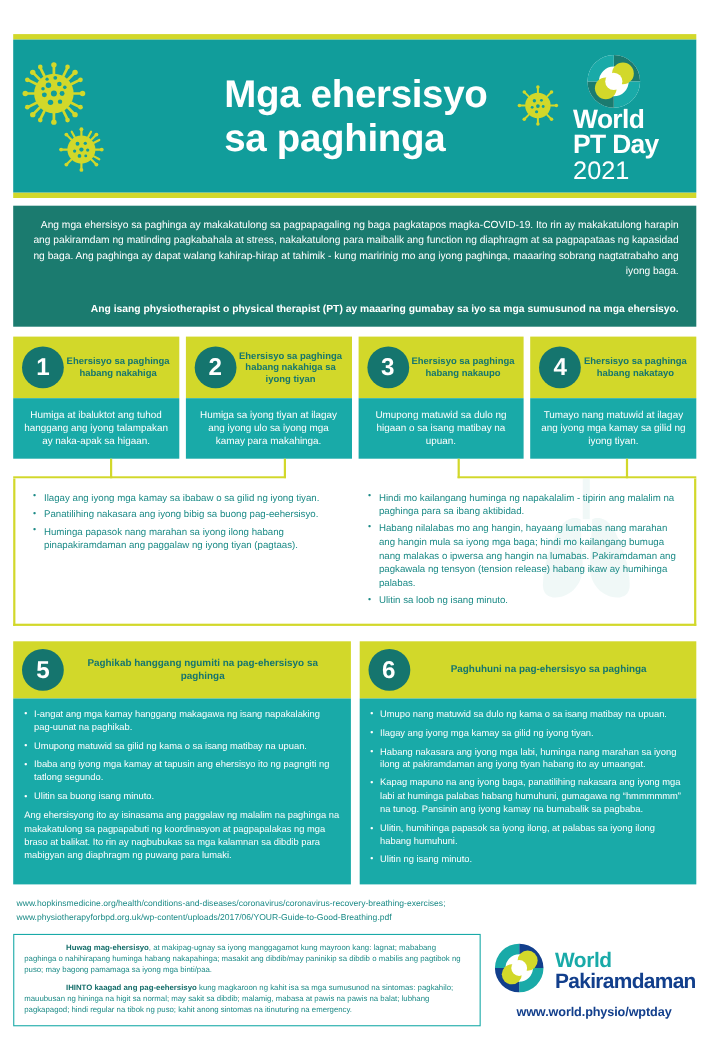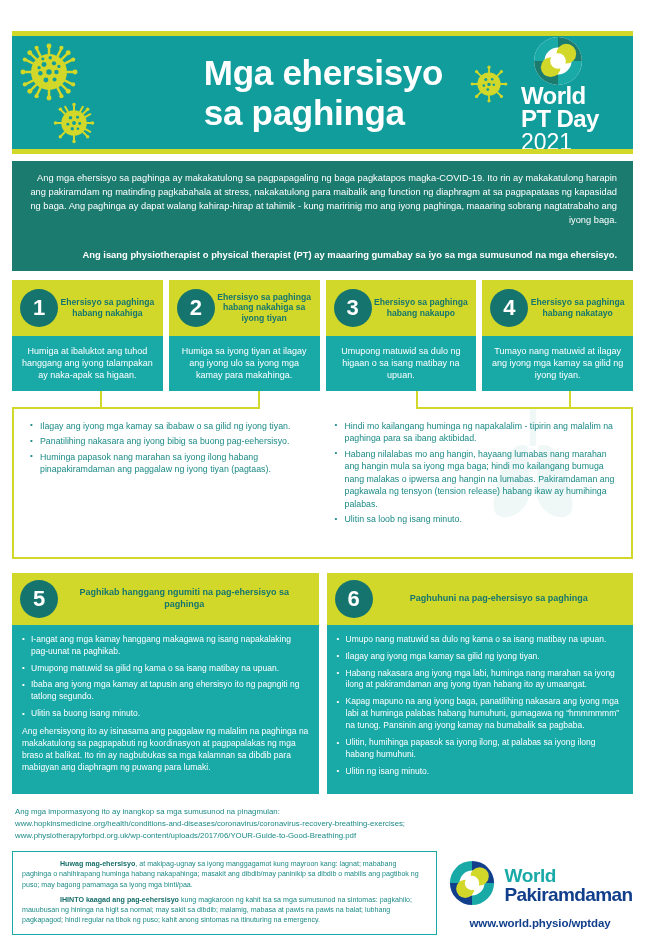--- a/index.html
+++ b/index.html
@@ -9,21 +9,21 @@
     font-family: "Liberation Sans", sans-serif;
     overflow: hidden;
   }
   .page { position: relative; width: 645px; height: 948px; background: #fff; padding: 0 12px; }
 
   
   .header-wrap { margin-top: 31px; }
   .header-rule { height: 5px; background: #d2d82a; width: 100%; }
   .header {
     position: relative;
-    height: 113px;
+    height: 139px;
     background: #119d9b;
     display: flex; align-items: center;
     overflow: hidden;
   }
   .virus-zone { position: relative; width: 120px; height: 139px; flex: 0 0 120px; }
   .virus { position: absolute; }
   .virus svg { display: block; }
   .title-zone { flex: 1; display: flex; align-items: center; justify-content: center; position: relative; }
   .poster-title {
     color: #ffffff; font-size: 35px; line-height: 1.12; font-weight: bold;
@@ -69,21 +69,21 @@
     text-align: center; flex: 1;
   }
 
   
   .brackets { position: relative; height: 18px; }
   .bk { position: absolute; background: #d2d82a; }
 
   
   .detail-panel {
     position: relative; border: 2px solid #d2d82a; border-top: none;
-    background: #ffffff; display: flex; padding: 11px 4px 28px 4px;
+    background: #ffffff; display: flex; padding: 11px 4px 12px 4px;
     overflow: hidden; min-height: 108px;
   }
   .lung-bg { position: absolute; right: 34px; top: -6px; opacity: 0.3; }
   .detail-col { flex: 1; padding: 0 12px; position: relative; z-index: 2; }
   ul.tips { list-style: none; }
   ul.tips li {
     color: #1b8a86; font-size: 8.8px; line-height: 1.42;
     padding-left: 10px; position: relative; margin-bottom: 3px;
   }
   ul.tips li::before {
@@ -414,21 +414,20 @@
           <li>Kapag mapuno na ang iyong baga, panatilihing nakasara ang iyong mga labi at huminga palabas habang humuhuni, gumagawa ng “hmmmmmm” na tunog. Pansinin ang iyong kamay na bumabalik sa pagbaba.</li>
           <li>Ulitin, humihinga papasok sa iyong ilong, at palabas sa iyong ilong habang humuhuni.</li>
           <li>Ulitin ng isang minuto.</li>
         </ul>
       </div>
     </div>
 
   </div>
 
   <div class="sources">
-    <div>Ang mga impormasyong ito ay inangkop sa mga sumusunod na pinagmulan:</div>
     <div>www.hopkinsmedicine.org/health/conditions-and-diseases/coronavirus/coronavirus-recovery-breathing-exercises;</div>
     <div>www.physiotherapyforbpd.org.uk/wp-content/uploads/2017/06/YOUR-Guide-to-Good-Breathing.pdf</div>
   </div>
 
   <div class="footer">
     <div class="disclaimer">
       <p>
         <b>Huwag mag-ehersisyo</b><span>, at makipag-ugnay sa iyong manggagamot kung mayroon kang: lagnat; mababang paghinga o nahihirapang huminga habang nakapahinga; masakit ang dibdib/may paninikip sa dibdib o mabilis ang pagtibok ng puso; may bagong pamamaga sa iyong mga binti/paa.</span>
       </p>
       <p>

